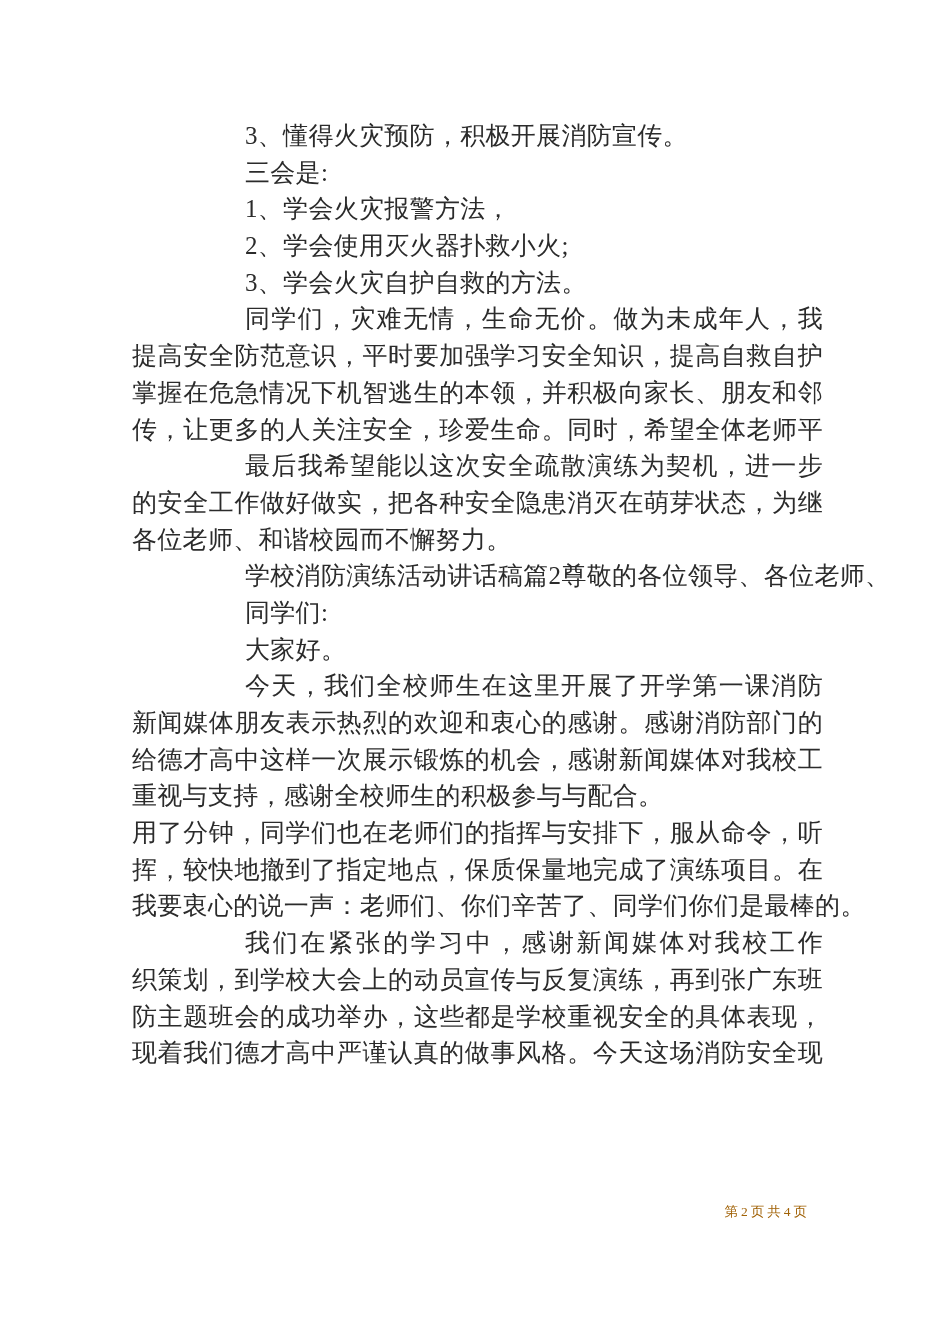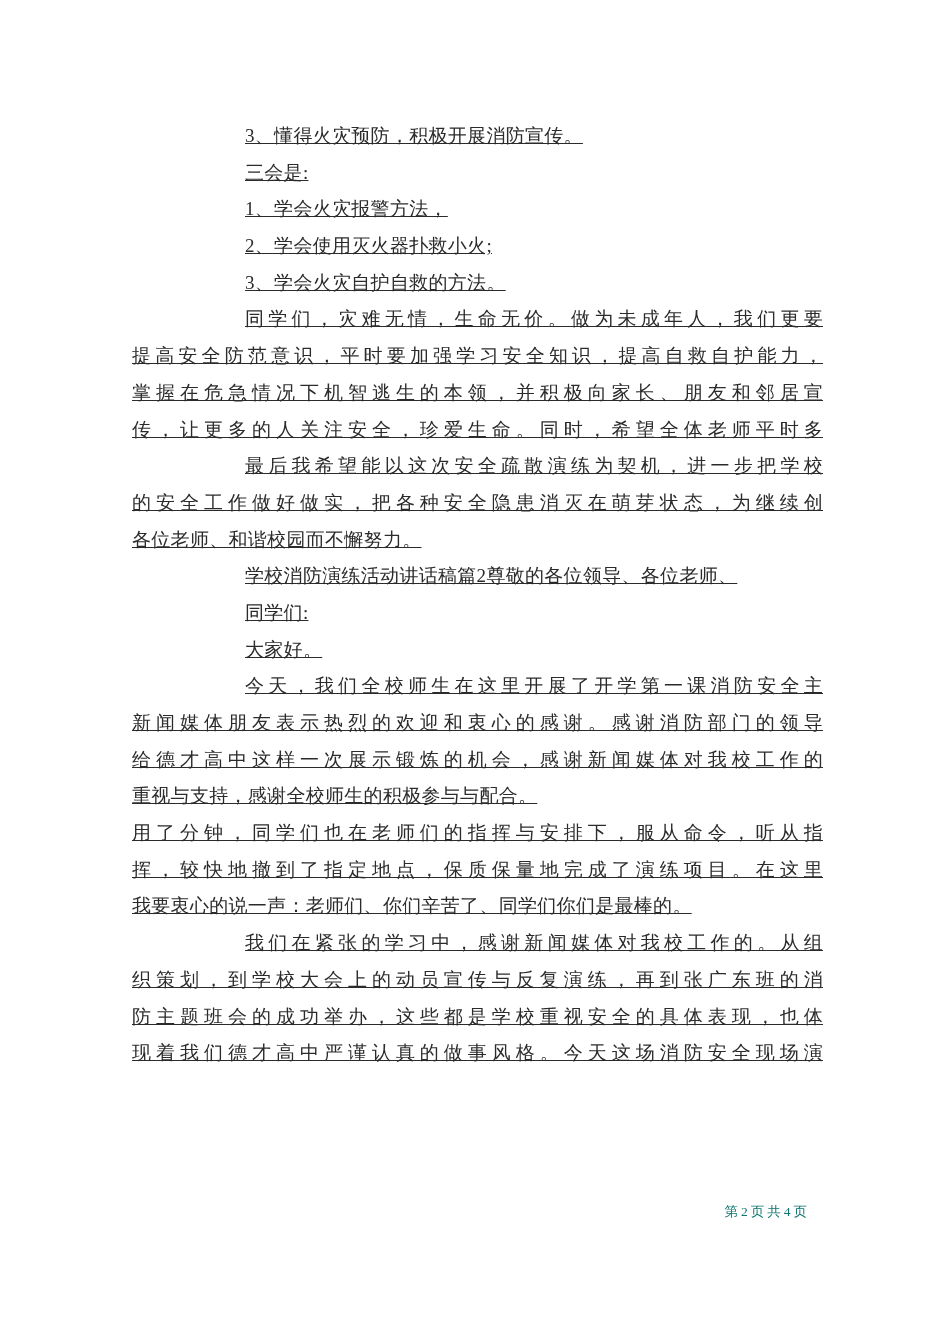--- a/index.html
+++ b/index.html
@@ -14,42 +14,41 @@
   }
   .doc {
     position: absolute;
     left: 132px;
     top: 118px;
     width: 691px;
   }
   .line {
     height: 36.7px;
     line-height: 36.7px;
-    font-size: 19px;
+    font-size: 25px;
     letter-spacing: 0.3px;
     text-align: left;
     white-space: nowrap;
     overflow: visible;
-    text-decoration: underline;
   }
   .line.in { text-indent: 113px; }
   .line.jf {
     white-space: normal;
     text-align: justify;
     text-align-last: justify;
     overflow: hidden;
   }
   .footer {
     position: absolute;
     top: 1200px;
     right: 140px;
     font-size: 13.5px;
     line-height: 24px;
     letter-spacing: 3px;
-    color: #0f766e;
+    color: #a16207;
   }
 </style>
 </head>
 <body>
 
 <div class="page">
   <div class="doc">
     <div class="line in">3、懂得火灾预防，积极开展消防宣传。</div>
     <div class="line in">三会是:</div>
     <div class="line in">1、学会火灾报警方法，</div>

